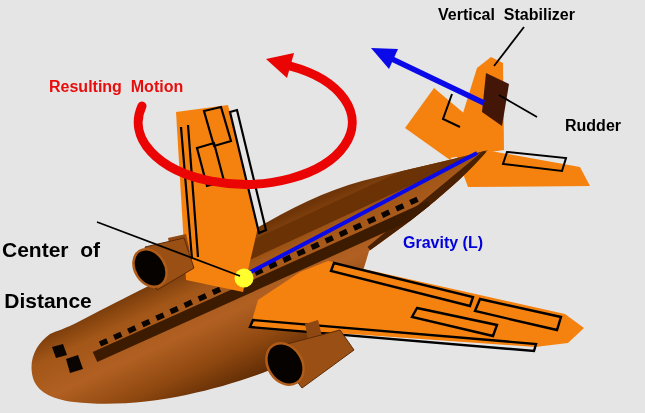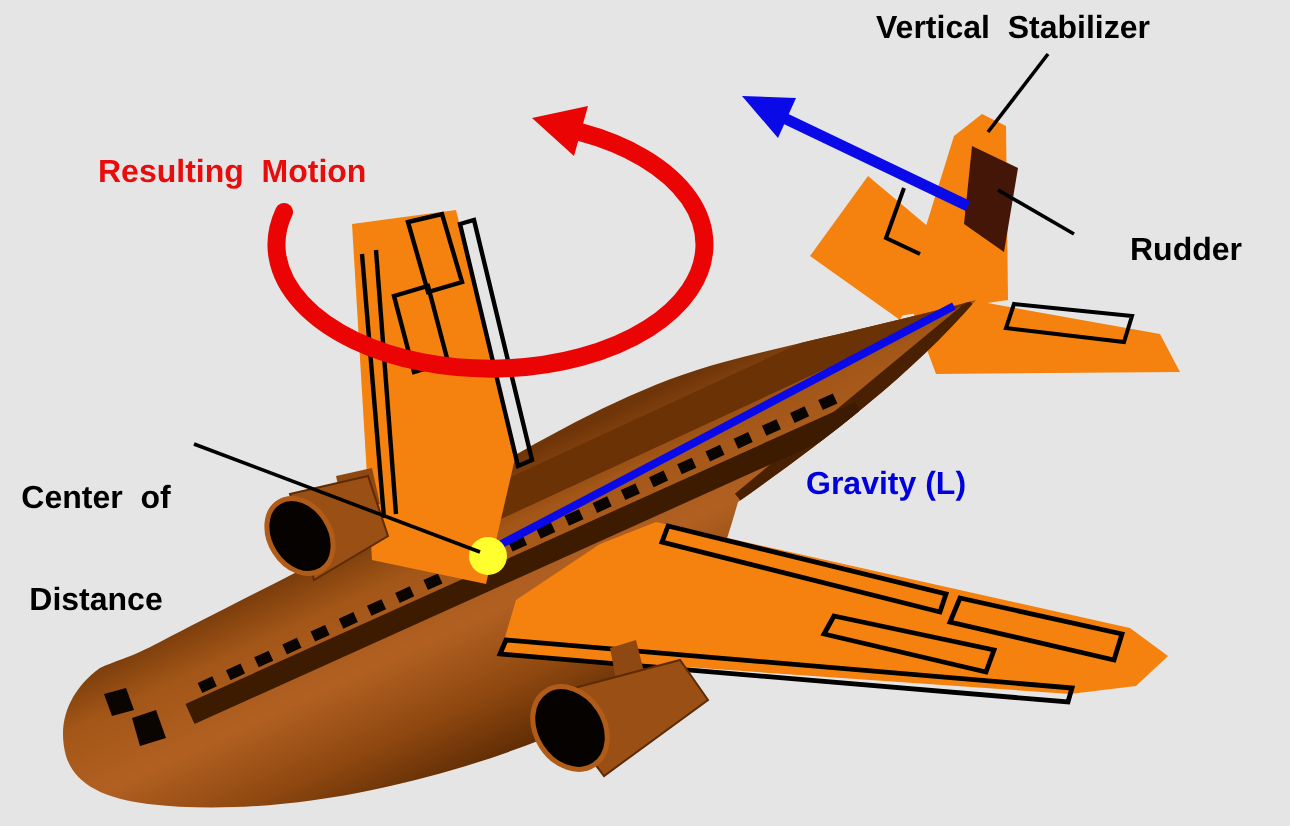--- a/index.html
+++ b/index.html
@@ -18,21 +18,21 @@
     line-height:18px;
     white-space:pre;
     color:#000;
   }
   .lbl.blue{color:#0000DD;}
   .lbl.red{color:#E80D0D;}
   .cg-block{
     position:absolute;
     left:2px;top:207px;width:92px;
     text-align:center;
-    font-weight:bold;font-size:16px;line-height:17px;
+    font-weight:bold;font-size:21px;line-height:17px;
     white-space:pre;color:#000;
   }
 </style>
 </head>
 <body>
 
 <div class="stage">
 
   <svg width="645" height="413" viewBox="0 0 645 413">
     <defs>

